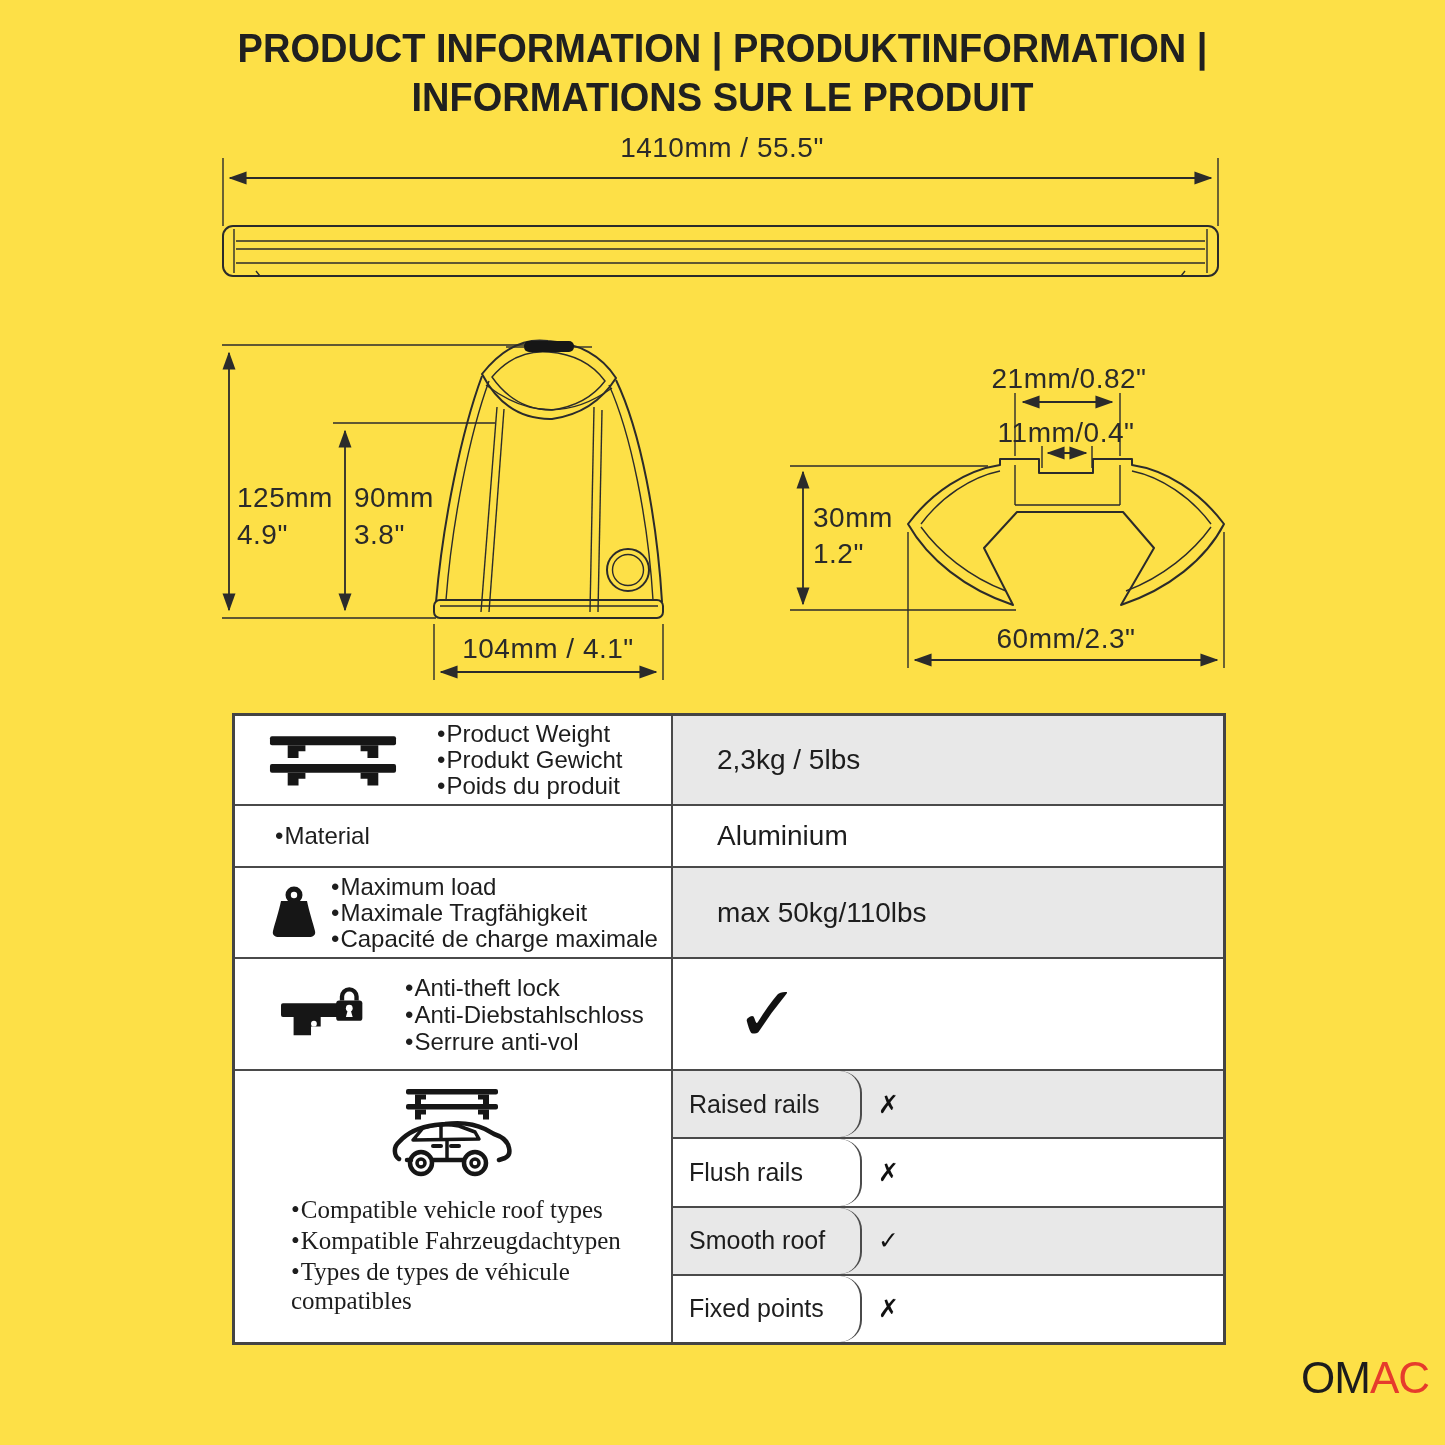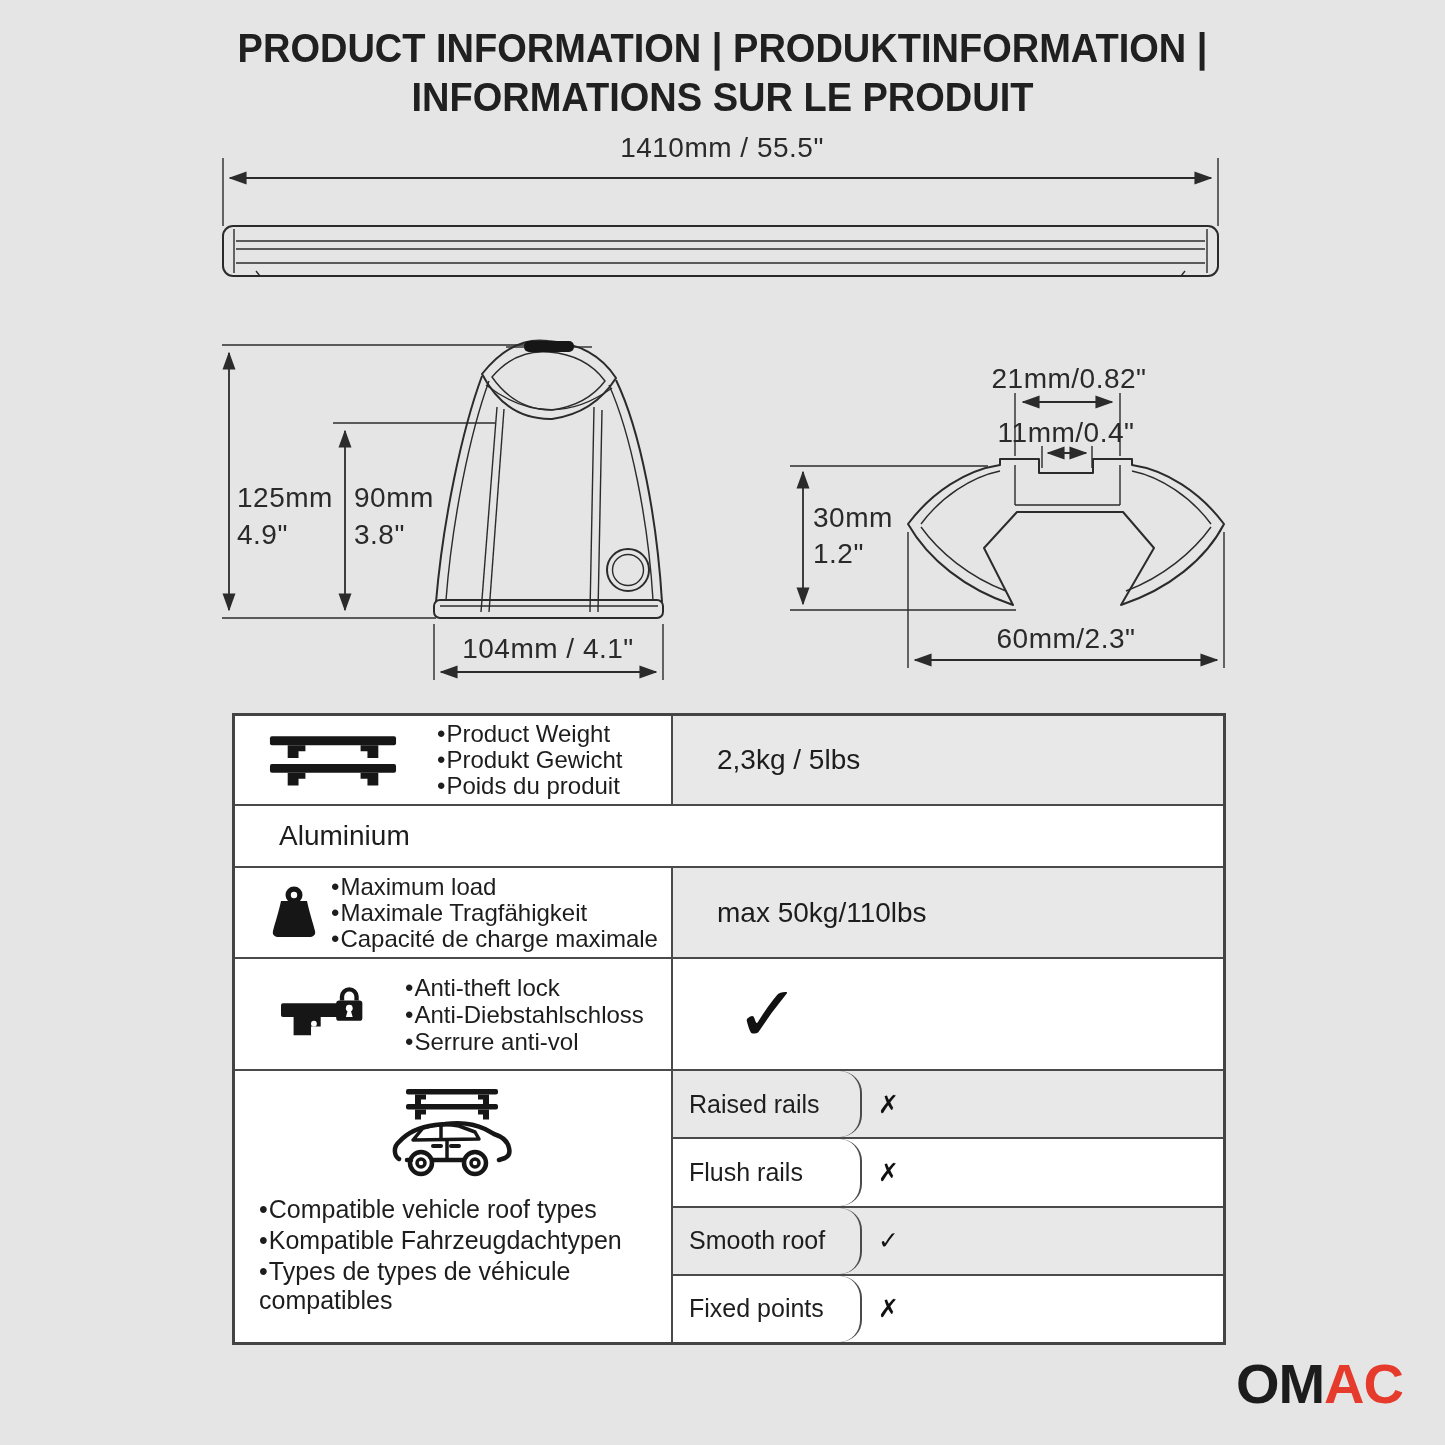--- a/index.html
+++ b/index.html
@@ -1,16 +1,16 @@
 <!DOCTYPE html>
 <html><head>
 <meta charset="utf-8">
 <style>
   html,body{margin:0;padding:0;background:#fff;}
-  #page{position:relative;width:1445px;height:1445px;background:#e5e5e5;overflow:hidden;
+  #page{position:relative;width:1445px;height:1445px;background:#fde047;overflow:hidden;
         font-family:"Liberation Sans",sans-serif;color:#1c1c1c;}
   
   #title{position:absolute;top:24px;left:0;width:100%;text-align:center;
          font-weight:bold;font-size:40px;line-height:49px;letter-spacing:0px;color:#202020;
          transform:scaleX(0.95);}
   
   #diagram{position:absolute;top:0;left:0;}
   .ln{stroke:#2b2b2b;stroke-width:2;fill:none;stroke-linejoin:round;}
   .tn{stroke:#2b2b2b;stroke-width:1.4;fill:none;}
   .dl{stroke:#2b2b2b;stroke-width:1.8;fill:none;}
@@ -34,31 +34,31 @@
   
   .r1 .t-left{padding-left:33px;}
   .r1 .blist{margin-left:39px;}
   .r2 .t-left{padding-left:40px;}
   .r3 .t-left{padding-left:34px;}
   .r3 .blist{margin-left:12px;}
   .r4 .t-left{padding-left:46px;}
   .r4 .blist{margin-left:32px;line-height:25px;}
   .r5 .t-left{flex-direction:column;align-items:stretch;padding-top:16px;}
   .r5 .icon-wrap{align-self:center;}
-  .r5 .blist{margin:10px 0 0 24px;font-size:25px;line-height:29px;width:385px;}
+  .r5 .blist{margin:10px 0 0 56px;font-size:25px;line-height:29px;width:385px;font-family:Liberation Serif, serif;}
   .r5 .t-right{padding:0;align-items:stretch;}
   
   .sub-table{display:flex;flex-direction:column;width:100%;}
   .sub-row{flex:1;display:flex;border-bottom:2px solid #4a4a4a;box-sizing:border-box;}
   .sub-row:last-child{border-bottom:none;text-align:right;}
   .sub-label{width:189px;box-sizing:border-box;border-right:2px solid #4a4a4a;
              display:flex;align-items:center;padding-left:16px;font-size:25px;color:#1d1d1d;border-radius:22px;}
   .sub-value{flex:1;display:flex;align-items:center;padding-left:16px;font-size:25px;}
   
-  #logo{position:absolute;right:42px;top:1356px;font-size:56px;font-weight:bold;
+  #logo{position:absolute;right:16px;top:1356px;font-size:44px;font-weight:normal;
         letter-spacing:-1px;line-height:1;}
   #logo .p2{color:#e63b2c;}
 </style>
 </head>
 <body>
 
 <div id="page">
 
   <div id="title">
     <div>PRODUCT INFORMATION | PRODUKTINFORMATION |</div>
@@ -174,20 +174,25 @@
           <div class="bl">Produkt Gewicht</div>
           <div class="bl">Poids du produit</div>
         </div>
       </div>
       <div class="t-right shaded">
         <span class="val">2,3kg / 5lbs</span>
       </div>
     </div>
 
     <div class="t-row r2" style="height:62px;">
+      <div class="t-left">
+        <div class="blist">
+          <div class="bl">Material</div>
+        </div>
+      </div>
       <div class="t-right">
         <span class="val">Aluminium</span>
       </div>
     </div>
 
     <div class="t-row r3" style="height:91px;justify-content:space-between;">
       <div class="t-left">
         <svg width="50" height="54" viewBox="0 0 50 54">
           <circle cx="25" cy="9" r="8.5" fill="#161616"></circle>
           <circle cx="25" cy="9" r="3.2" fill="#ffffff"></circle>

